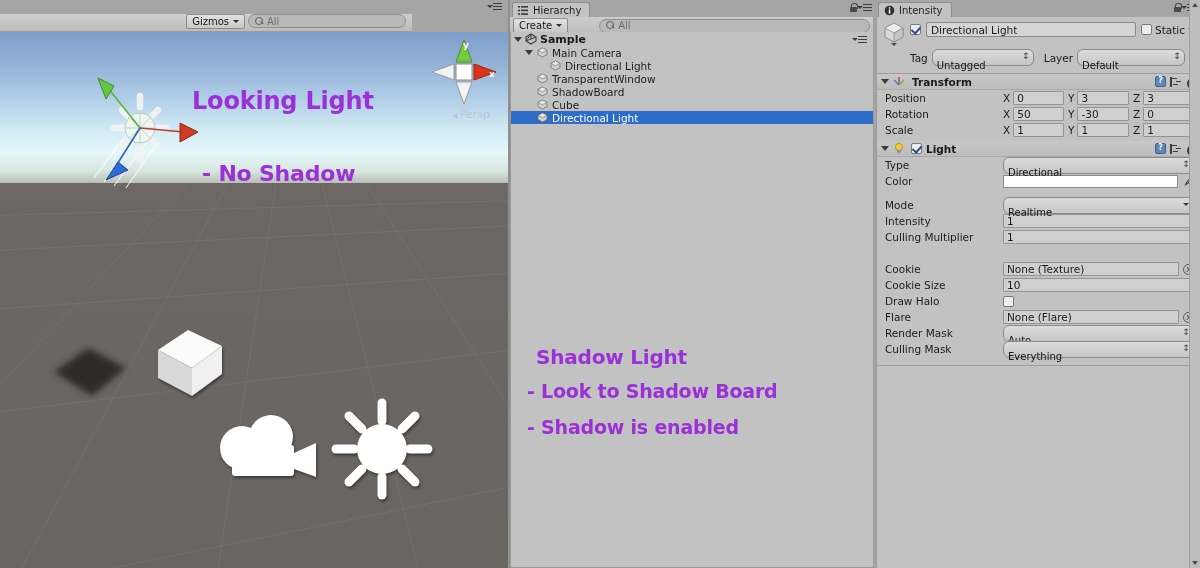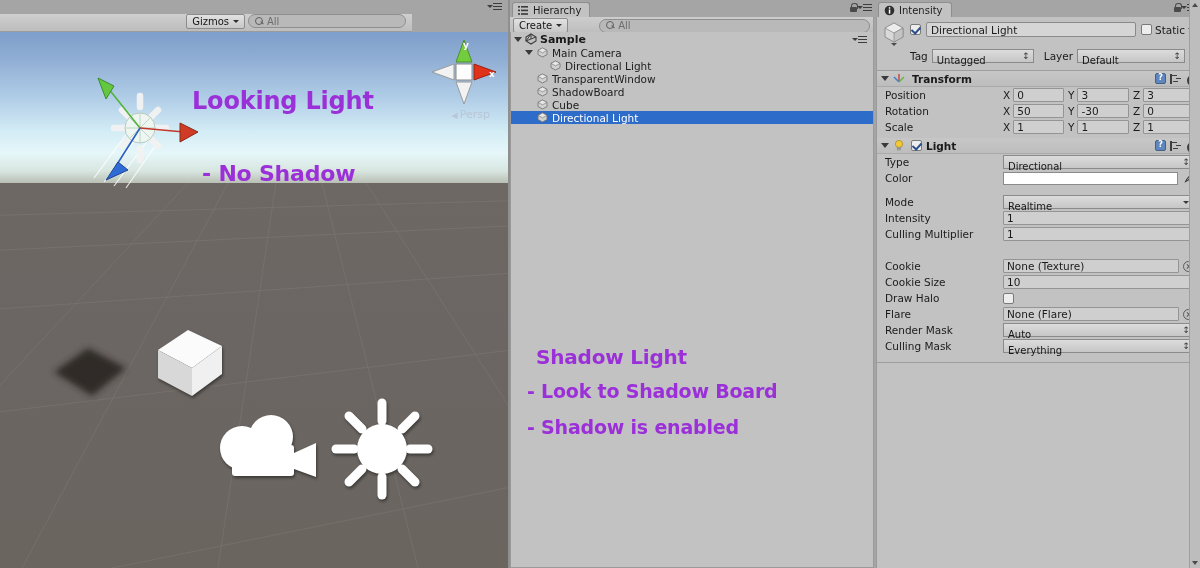--- a/index.html
+++ b/index.html
@@ -122,21 +122,21 @@
     border:solid #2c4f8a; border-width:0 2px 2px 0; transform:rotate(42deg);
   }
   .name-field {
     flex:1; height:15px; background:#d5d5d5; border:1px solid #8a8a8a; border-radius:2px;
     display:flex; align-items:center; padding:0 4px; font-size:10.5px; min-width:0;
   }
   .static-box { display:flex; align-items:center; gap:3px; font-size:10.5px; flex:none;}
   .row2 { display:flex; align-items:center; gap:4px; padding:0 6px 5px 33px; font-size:10.5px;}
   .popup {
     height:14px; background:linear-gradient(#dcdcdc,#c6c6c6); border:1px solid #8a8a8a;
-    border-radius:0; display:flex; align-items:center; padding:8px 12px 0 4px;
+    border-radius:6px; display:flex; align-items:center; padding:15px 12px 0 4px;
     font-size:10px; position:relative; color:#171717; min-width:0;
   }
   .popup:after{
     content:'\2195'; position:absolute; right:3px; top:0; font-size:9px; color:#3a3a3a; line-height:13px;
   }
   .popup.caretonly:after{ content:''; border-left:3px solid transparent;border-right:3px solid transparent;border-top:3.5px solid #3a3a3a; top:5px; right:4px;}
   .sep { height:1px; background:#9d9d9d; margin-top:2px; }
 
   .comp-header {
     display:flex; align-items:center; gap:4px; height:16px; padding:0 4px;

